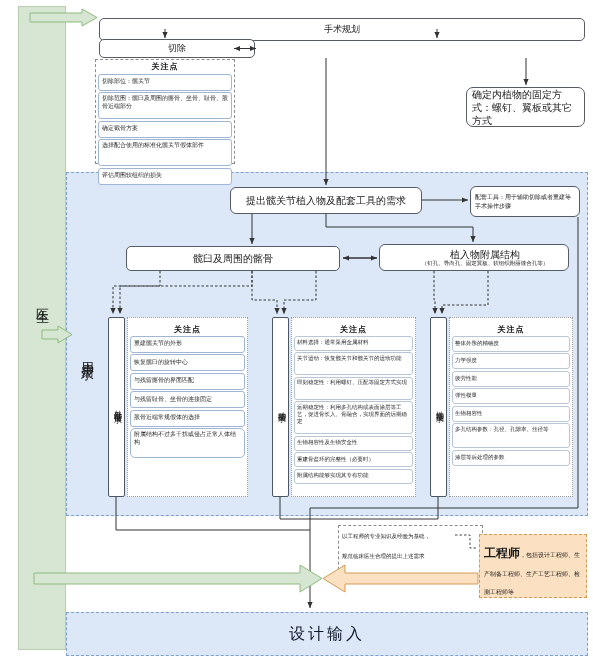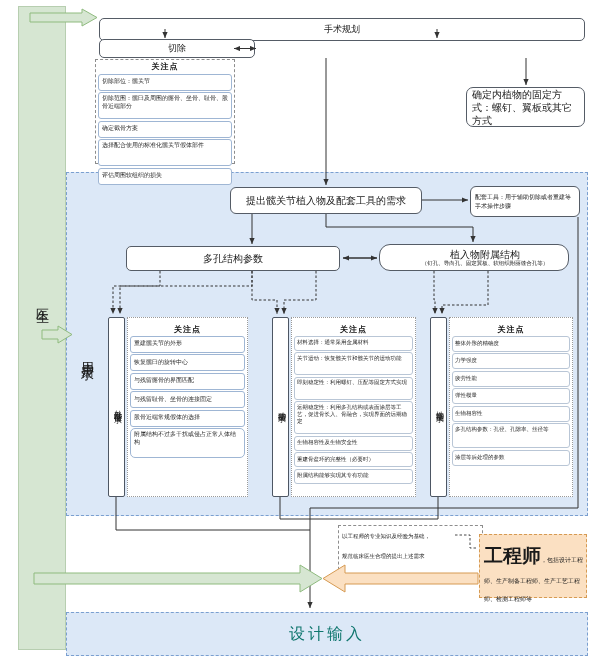--- a/index.html
+++ b/index.html
@@ -95,25 +95,25 @@
     font-size:8px;
     letter-spacing:1px;
   }
   .t-mid{font-size:9px;}
   .t-sm{font-size:10px;}
   .t-xs{font-size:6px;}
 
   .lbl-free{
     font-size:5.5px;line-height:1.35;color:#222;
   }
-  .eng-title{font-size:19px;font-weight:bold;}
+  .eng-title{font-size:12px;font-weight:bold;}
   .eng-body{font-size:6px;line-height:1.35;}
   .design-input{
     display:flex;align-items:center;justify-content:center;
-    font-size:16px;letter-spacing:3px;color:#0f766e;
+    font-size:16px;letter-spacing:3px;color:#0f172a;
   }
   svg.overlay{position:absolute;left:0;top:0;width:593px;height:666px;pointer-events:none;}
 </style>
 </head>
 <body>
 
 <div id="canvas">
 
   <div class="abs lane-green" style="left:18px;top:6px;width:48px;height:644px;"></div>
   <div class="abs lane-label" style="left:18px;top:270px;width:48px;height:60px;">医生</div>
@@ -137,23 +137,23 @@
     <div class="focus-item" style="height:11px;display:flex;align-items:center;">评估周围软组织的损失</div>
   </div>
 
 
   <div class="abs node t-sm" style="left:466px;top:87px;width:119px;height:40px;border-radius:7px;padding:2px 5px;text-align:left;justify-content:flex-start;line-height:1.3;">确定内植物的固定方式：螺钉、翼板或其它方式</div>
 
   <div class="abs node t-sm" style="left:230px;top:187px;width:192px;height:27px;border-radius:6px;">提出髋关节植入物及配套工具的需求</div>
 
   <div class="abs node t-xs" style="left:470px;top:186px;width:110px;height:31px;border-radius:6px;text-align:left;justify-content:flex-start;padding:2px 4px;line-height:1.35;">配套工具：用于辅助切除或者重建等手术操作步骤</div>
 
-  <div class="abs node t-sm" style="left:126px;top:246px;width:214px;height:25px;border-radius:5px;">多孔结构参数</div>
-
-  <div class="abs node" style="left:379px;top:244px;width:190px;height:27px;border-radius:11px;flex-direction:column;line-height:1.15;padding-left:24px;">
+  <div class="abs node t-sm" style="left:126px;top:246px;width:214px;height:25px;border-radius:5px;">髋臼及周围的髂骨</div>
+
+  <div class="abs node" style="left:379px;top:244px;width:190px;height:27px;border-radius:6px;flex-direction:column;line-height:1.15;padding-left:24px;">
     <span class="t-sm">植入物附属结构</span>
     <span style="font-size:5.5px;">（钉孔、导向孔、固定翼板、软组织附丽缝合孔等）</span>
   </div>
 
   <div class="abs cat-tab" style="left:108px;top:317px;width:17px;height:180px;">外形特征需求</div>
   <div class="abs panel-white-inner" style="left:127px;top:317px;width:121px;height:180px;"></div>
   <div class="abs focus-title" style="left:127px;top:322px;width:121px;height:10px;">关注点</div>
   <div class="abs" style="left:127px;top:334px;width:121px;height:160px;">
     <div class="focus-item" style="height:11px;display:flex;align-items:center;">重建髋关节的外形</div>
     <div class="focus-item" style="height:11px;display:flex;align-items:center;">恢复髋臼的旋转中心</div>

